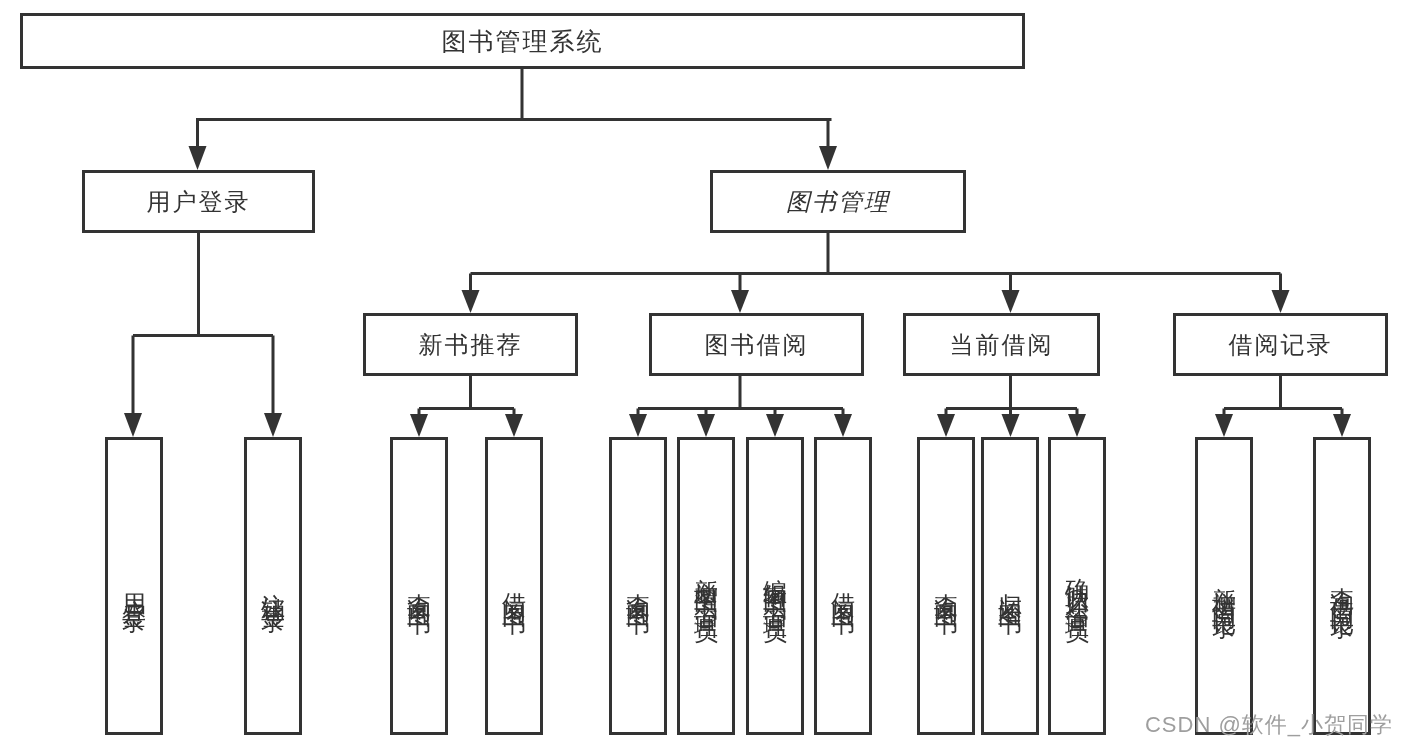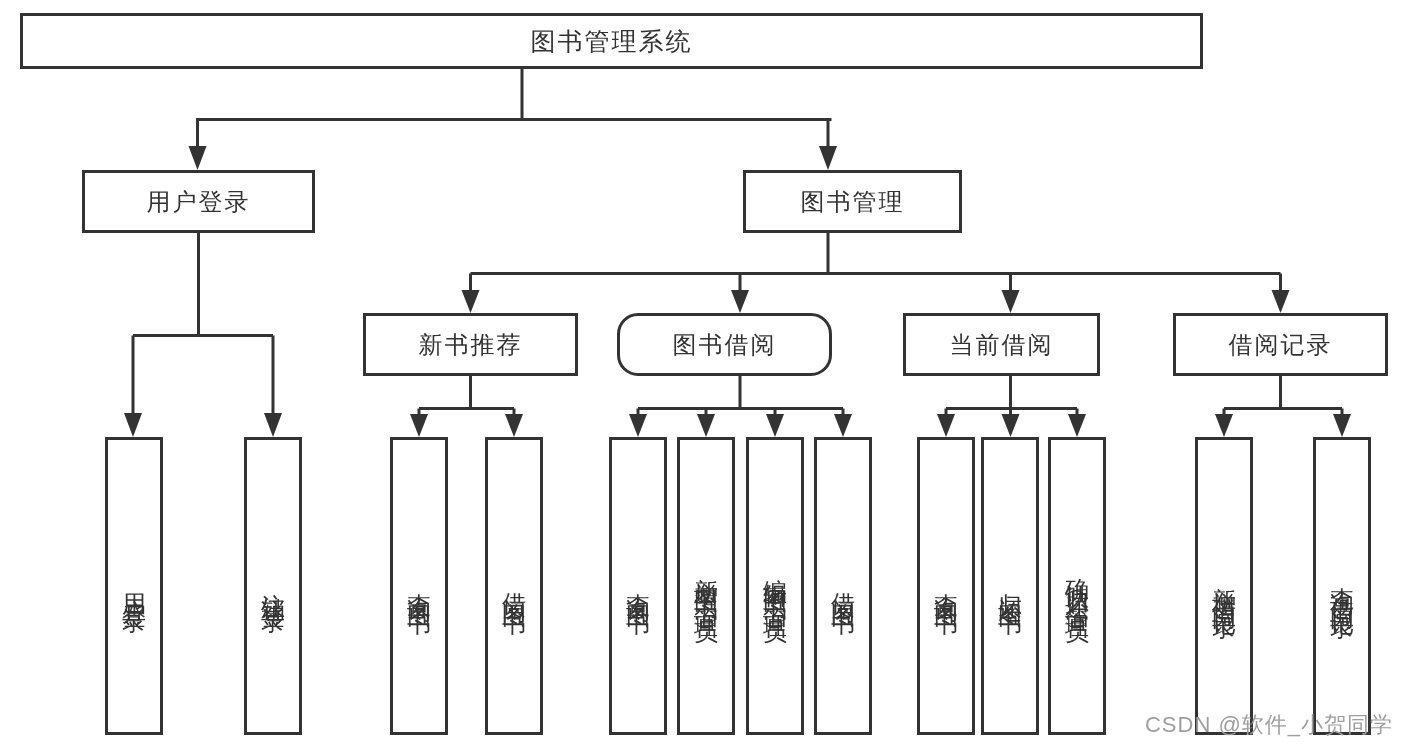--- a/index.html
+++ b/index.html
@@ -93,27 +93,27 @@
     <polygon points="937,414 955,414 946,437"></polygon>
     <polygon points="1001.5,414 1019.5,414 1010.5,437"></polygon>
     <polygon points="1068,414 1086,414 1077,437"></polygon>
 
     <path d="M 1280.5 376 V 408.5 M 1224 408.5 H 1342"></path>
     <path d="M 1224 408.5 V 420 M 1342 408.5 V 420"></path>
     <polygon points="1215,414 1233,414 1224,437"></polygon>
     <polygon points="1333,414 1351,414 1342,437"></polygon>
   </svg>
 
-  <div class="node root" style="left:20px; top:13px; width:1183px; height:56px;">图书管理系统</div>
+  <div class="node root" style="left:20px; top:13px; width:1005px; height:56px;">图书管理系统</div>
 
   <div class="node" style="left:82px; top:170px; width:233px; height:63px;">用户登录</div>
-  <div class="node" style="left:743px; top:170px; width:219px; height:63px;">图书管理</div>
+  <div class="node" style="left:710px; top:170px; width:256px; height:63px;font-style:italic;">图书管理</div>
 
   <div class="node" style="left:363px; top:313px; width:215px; height:63px;">新书推荐</div>
-  <div class="node" style="left:617px; top:313px; width:215px; height:63px;border-radius:21px;">图书借阅</div>
+  <div class="node" style="left:649px; top:313px; width:215px; height:63px;">图书借阅</div>
   <div class="node" style="left:903px; top:313px; width:197px; height:63px;">当前借阅</div>
   <div class="node" style="left:1173px; top:313px; width:215px; height:63px;">借阅记录</div>
 
   <div class="node vbox" style="left:105px; top:437px; width:58px; height:298px;">用户登录</div>
   <div class="node vbox" style="left:244px; top:437px; width:58px; height:298px;">注销登录</div>
 
   <div class="node vbox" style="left:390px; top:437px; width:58px; height:298px;">查询图书</div>
   <div class="node vbox" style="left:485px; top:437px; width:58px; height:298px;">借阅图书</div>
 
   <div class="node vbox" style="left:609px; top:437px; width:58px; height:298px;">查询图书</div>

